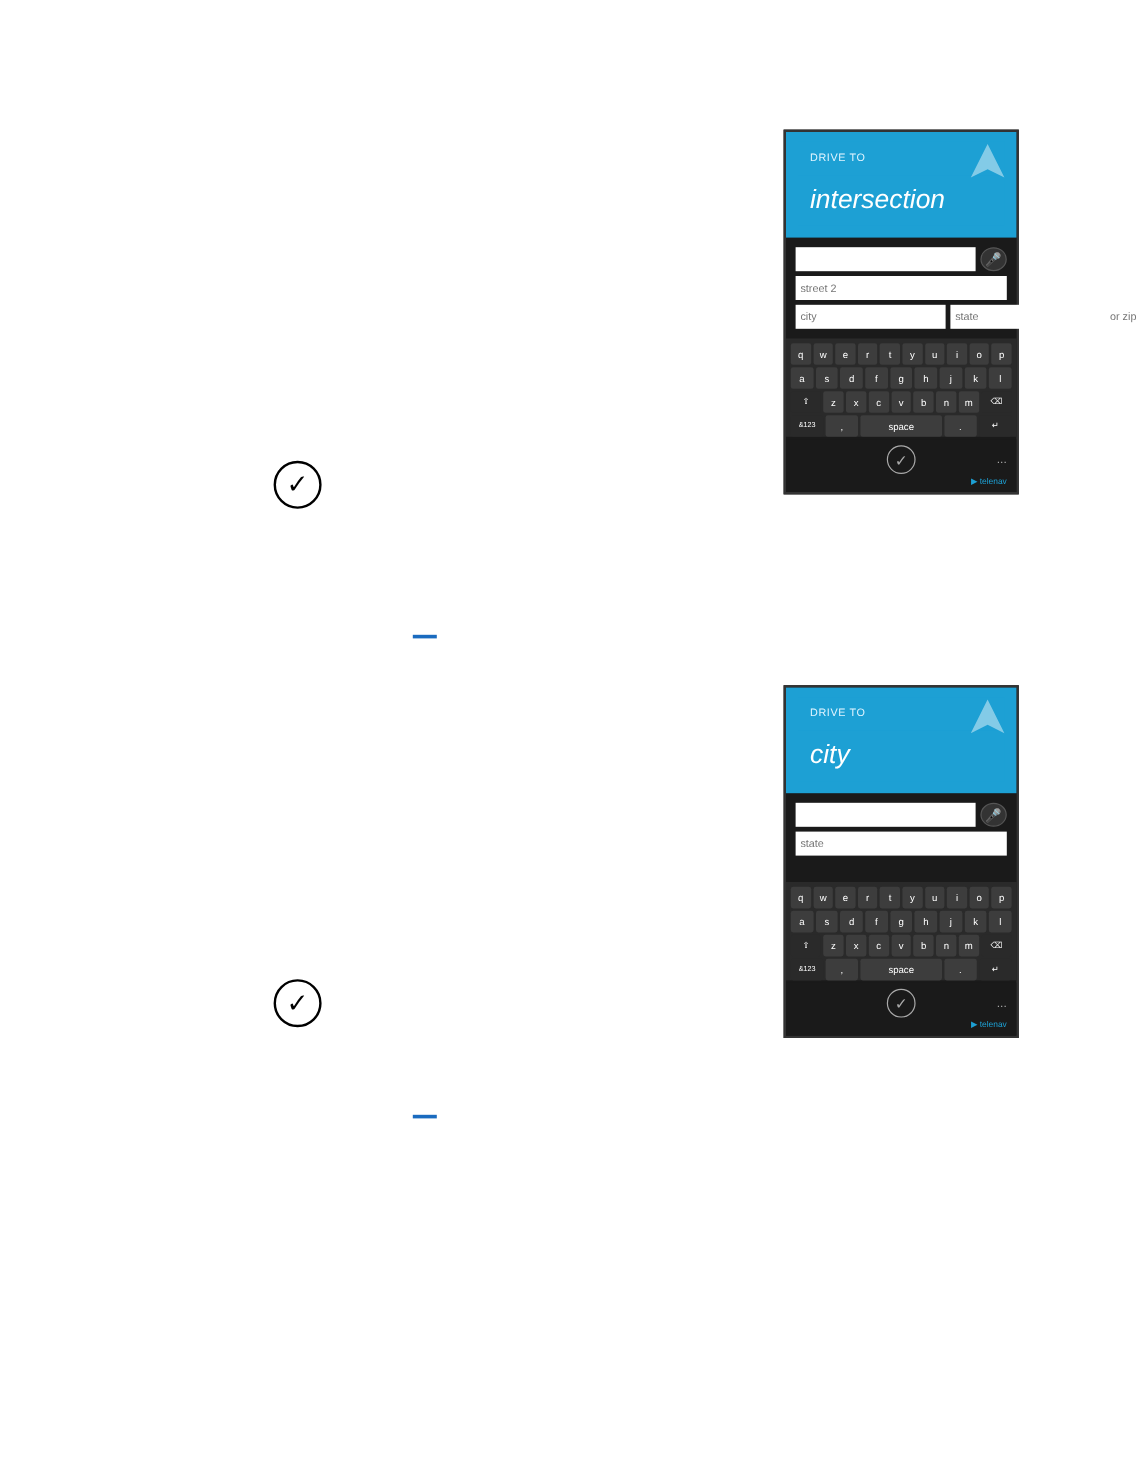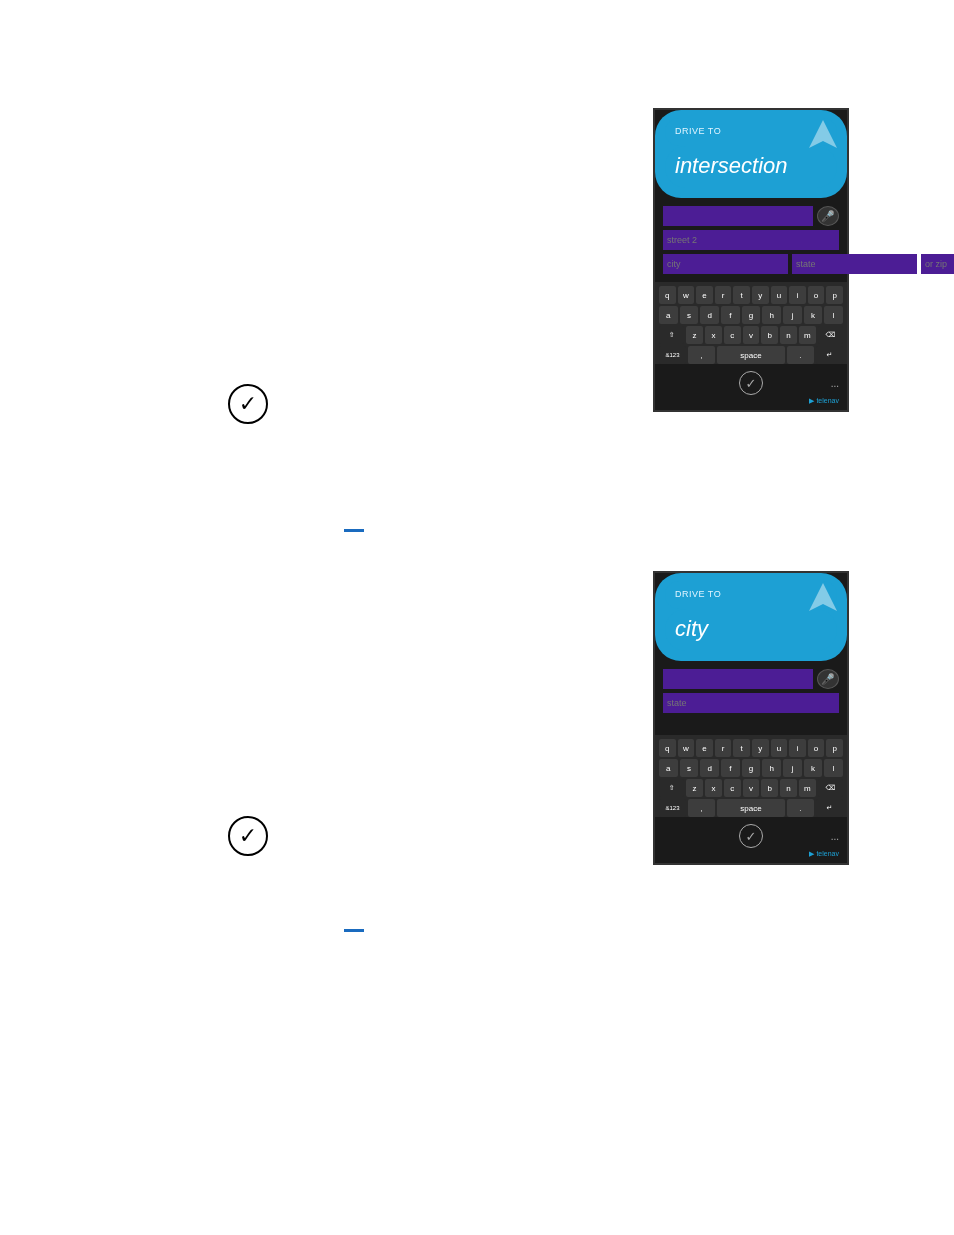--- a/index.html
+++ b/index.html
@@ -39,21 +39,20 @@
       position: absolute;
       width: 196px;
       background: #1a1a1a;
       border: 2px solid #333;
     }
 
     
     .phone-header {
       background: #1da0d4;
       padding: 8px 10px 10px;
-      border-radius: 26px;
     }
     .phone-header .drive-to-label {
       font-size: 9px;
       color: #e0f4ff;
       text-transform: uppercase;
       letter-spacing: 0.5px;
       font-weight: 400;
     }
     .phone-header .page-title {
       font-size: 22px;
@@ -67,21 +66,21 @@
     .phone-inputs {
       background: #1a1a1a;
       padding: 8px 8px 4px;
     }
     .phone-input-row {
       display: flex;
       gap: 4px;
       margin-bottom: 4px;
     }
     .phone-input {
-      background: #4c1d95;
+      background: #ffffff;
       border: none;
       height: 20px;
       font-size: 9px;
       color: #888;
       padding: 2px 4px;
       flex: 1;
     }
     .mic-btn {
       width: 22px;
       height: 20px;

